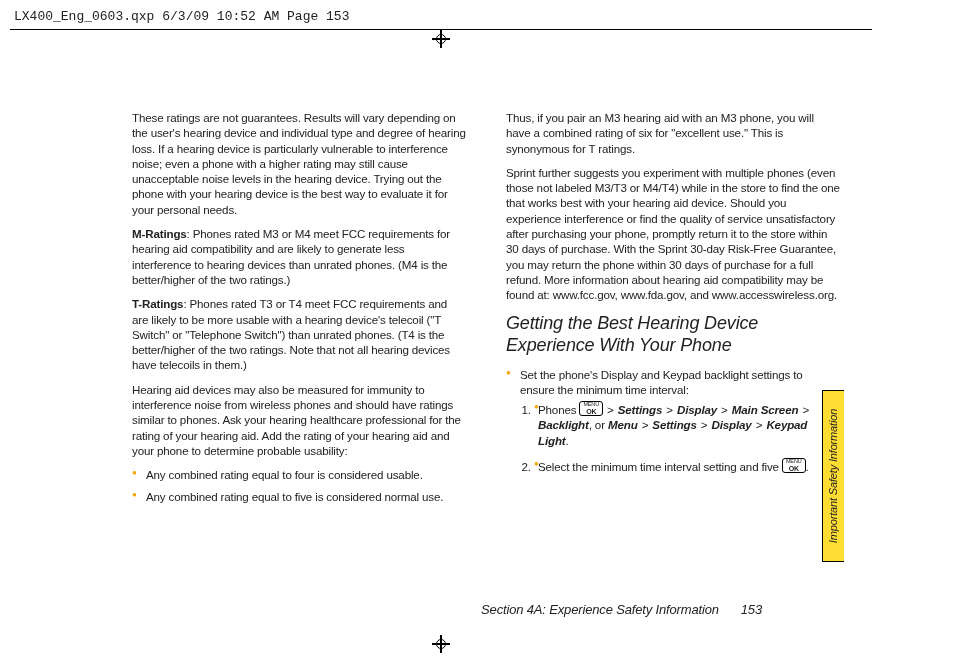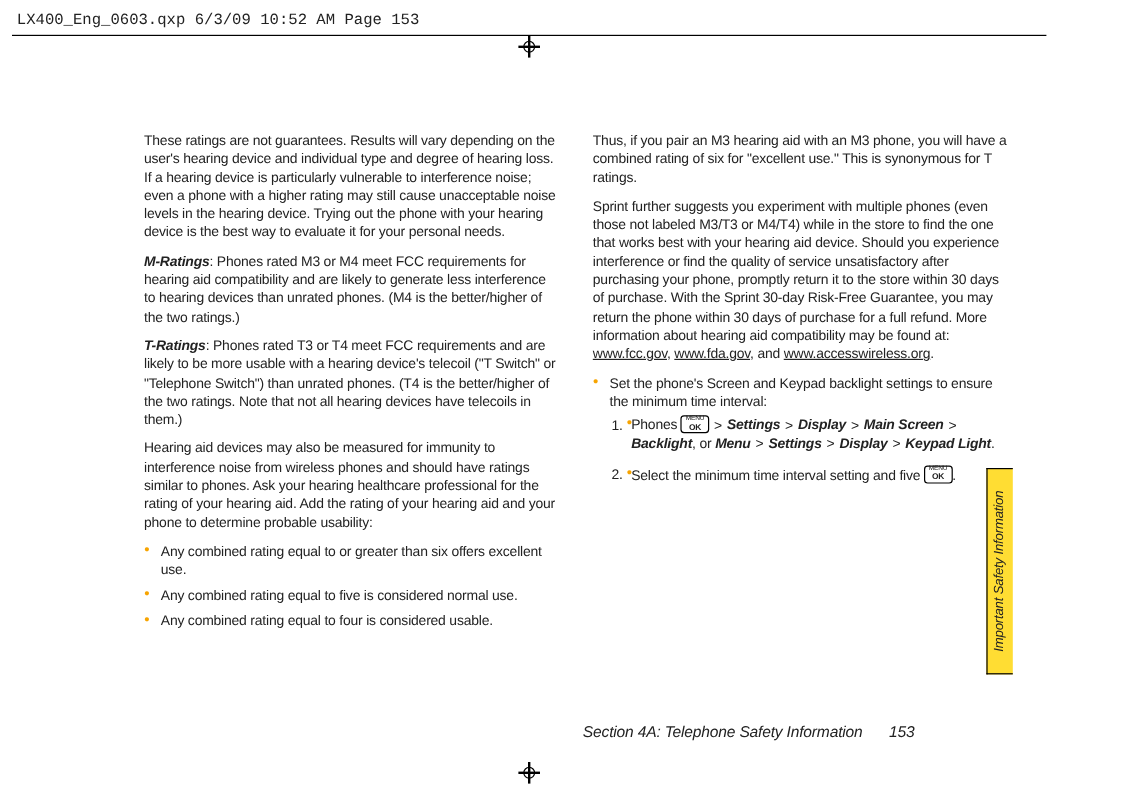--- a/index.html
+++ b/index.html
@@ -7,30 +7,30 @@
   .page { position: relative; width: 882px; height: 659px; border-radius: 13px; }
   .slug-bar { position: absolute; top: 6px; left: 10px; right: 10px; height: 24px; border-bottom: 1px solid #000; font: 400 13px/22px Courier, "Courier New", monospace; letter-spacing: 0; padding-left: 4px; }
   .cropmark-top, .cropmark-bottom { position: absolute; left: 50%; transform: translateX(-50%); }
   .cropmark-top { top: 30px; } .cropmark-bottom { bottom: 6px; }
   .cropmark { width: 18px; height: 18px; }
   .cropmark::before, .cropmark::after { content: ""; position: absolute; background: #000; }
   .cropmark::before { left: 8px; top: 0; width: 2px; height: 18px; }
   .cropmark::after  { top: 8px; left: 0; height: 2px; width: 18px; }
   .cropmark .ring { position: absolute; top: 4px; left: 4px; width: 10px; height: 10px; border: 1px solid #000; border-radius: 50%; }
   .content { position: absolute; top: 110px; left: 120px; width: 720px; height: 460px; display: flex; gap: 28px; }
-  .col { width: 346px; font-size: 11.6px; line-height: 1.32; }
+  .col { width: 346px; font-size: 11.6px; line-height: 1.32; margin-left: 12px; }
   .col p { margin-bottom: 9px; }
   .col b, .col .bi { font-weight: 700; }
-  .bi { font-style: italic; }
+  .bi { }
   ul.bullets { list-style: none; margin: 2px 0 8px 0; }
   ul.bullets li { position: relative; padding-left: 14px; margin-bottom: 6px; }
   ul.bullets li::before { content: "●"; color: #f7a400; position: absolute; left: 0; top: 1px; font-size: 8px; }
   ol.steps { margin: 4px 0 0 14px; }
   ol.steps li { padding-left: 4px; margin-bottom: 10px; }
-  .link { text-decoration: underline; }
+  .link { }
   h2.sec { font-style: italic; font-weight: 400; font-size: 18px; line-height: 1.25; margin: 8px 0 10px 0; }
   .lead-it { font-style: italic; margin-bottom: 6px; display: block; }
   .key { display: inline-block; border: 1px solid #000; border-radius: 3px; padding: 0 3px; font-size: 7px; line-height: 1.05; text-align: center; font-style: normal; vertical-align: 0; font-weight: 700; }
   .key .t { display: block; font-size: 5.5px; font-weight: 400; }
   .nav-it { font-style: italic; font-weight: 700; }
   .gt { font-style: normal; padding: 0 1px; }
   .footer { position: absolute; bottom: 42px; left: 0; right: 0; text-align: right; padding-right: 120px; font-style: italic; font-size: 13px; }
   .footer .pn { font-weight: 400; font-style: italic; margin-left: 22px; }
   .side-tab { position: absolute; right: 38px; top: 390px; width: 22px; height: 172px; background: #ffdd33; border: 1px solid #000; border-right: none; display: flex; align-items: center; justify-content: center; }
   .side-tab span { transform: rotate(-90deg); white-space: nowrap; font-style: italic; font-size: 11px; color: #222; }
@@ -49,56 +49,56 @@
     </div>
 
   <div class="content">
 
     <div class="col">
       <p>These ratings are not guarantees. Results will vary depending on the user's hearing device and individual type and degree of hearing loss. If a hearing device is particularly vulnerable to interference noise; even a phone with a higher rating may still cause unacceptable noise levels in the hearing device. Trying out the phone with your hearing device is the best way to evaluate it for your personal needs.</p>
       <p><span class="bi">M-Ratings</span><span>: Phones rated M3 or M4 meet FCC requirements for hearing aid compatibility and are likely to generate less interference to hearing devices than unrated phones. (M4 is the better/higher of the two ratings.)</span></p>
       <p><span class="bi">T-Ratings</span><span>: Phones rated T3 or T4 meet FCC requirements and are likely to be more usable with a hearing device's telecoil ("T Switch" or "Telephone Switch") than unrated phones. (T4 is the better/higher of the two ratings. Note that not all hearing devices have telecoils in them.)</span></p>
       <p>Hearing aid devices may also be measured for immunity to interference noise from wireless phones and should have ratings similar to phones. Ask your hearing healthcare professional for the rating of your hearing aid. Add the rating of your hearing aid and your phone to determine probable usability:</p>
       <ul class="bullets">
-        <li>Any combined rating equal to or greater than six offers excellent use.</li>
+        <li>Any combined rating equal to four is considered usable.</li>
         <li>Any combined rating equal to five is considered normal use.</li>
-        <li>Any combined rating equal to four is considered usable.</li>
       </ul>
     </div>
 
     <div class="col">
       <p>Thus, if you pair an M3 hearing aid with an M3 phone, you will have a combined rating of six for "excellent use." This is synonymous for T ratings.</p>
       <p>
         <span>Sprint further suggests you experiment with multiple phones (even those not labeled M3/T3 or M4/T4) while in the store to find the one that works best with your hearing aid device. Should you experience interference or find the quality of service unsatisfactory after purchasing your phone, promptly return it to the store within 30 days of purchase. With the Sprint 30-day Risk-Free Guarantee, you may return the phone within 30 days of purchase for a full refund. More information about hearing aid compatibility may be found at: </span><span class="link">www.fcc.gov</span>, <span class="link">www.fda.gov</span><span>, and </span><span class="link">www.accesswireless.org</span>.
       </p>
 
+      <h2 class="sec">Getting the Best Hearing Device Experience With Your Phone</h2>
 
       <ul class="bullets">
         <li>
-          <span>Set the phone's Screen and Keypad backlight settings to ensure the minimum time interval:</span>
+          <span>Set the phone's Display and Keypad backlight settings to ensure the minimum time interval:</span>
           <ol class="steps">
             <li>
               <span>Phones  </span><span class="key"><span class="t">MENU</span><span>OK</span></span>
               <span class="gt"> &gt; </span><span class="nav-it">Settings</span><span class="gt"> &gt; </span><span class="nav-it">Display</span><span class="gt"> &gt; </span><span class="nav-it">Main Screen</span><span class="gt"> &gt; </span><span class="nav-it">Backlight</span><span>, or </span><span class="nav-it">Menu</span><span class="gt"> &gt; </span><span class="nav-it">Settings</span><span class="gt"> &gt; </span><span class="nav-it">Display</span><span class="gt"> &gt; </span><span class="nav-it">Keypad Light</span>.
             </li>
             <li>
               <span>Select the minimum time interval setting and five </span><span class="key"><span class="t">MENU</span><span>OK</span></span>.
             </li>
           </ol>
         </li>
       </ul>
     </div>
   </div>
 
   <div class="side-tab">
       <span>Important Safety Information</span>
     </div>
 
   <div class="footer">
-    <span>Section 4A: Telephone Safety Information</span><span class="pn">153</span>
+    <span>Section 4A: Experience Safety Information</span><span class="pn">153</span>
   </div>
 
   <div class="cropmark-bottom">
       <div class="cropmark">
         <div class="ring"></div>
       </div>
     </div>
 </div>
 
 </body></html>

